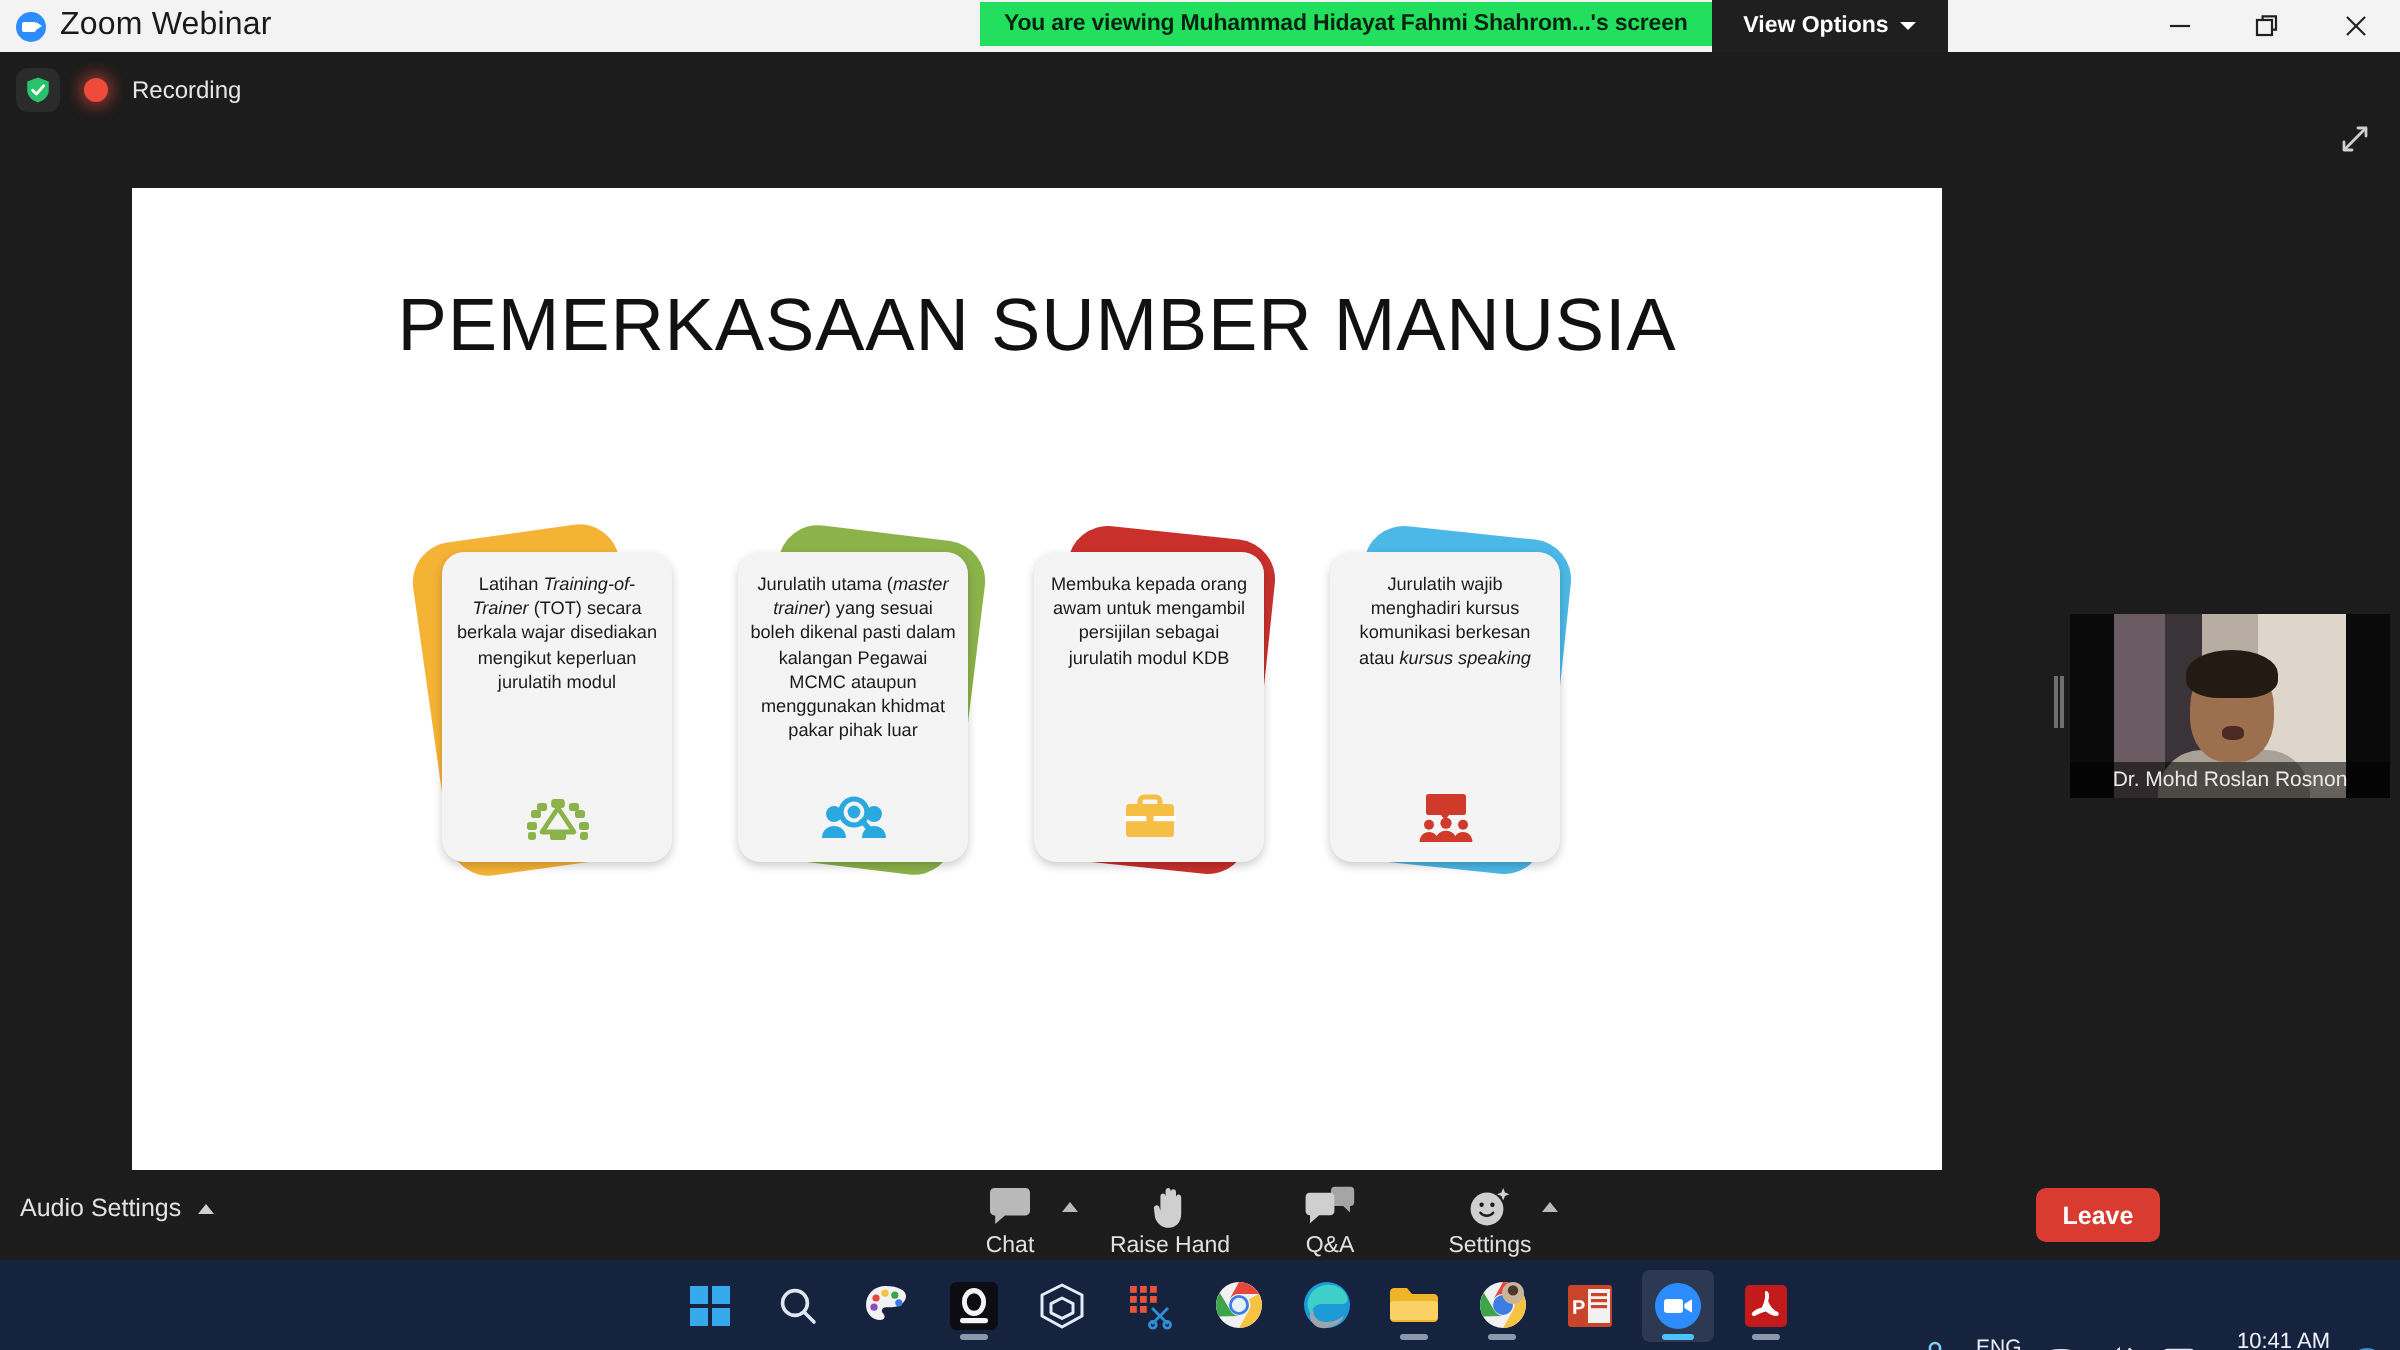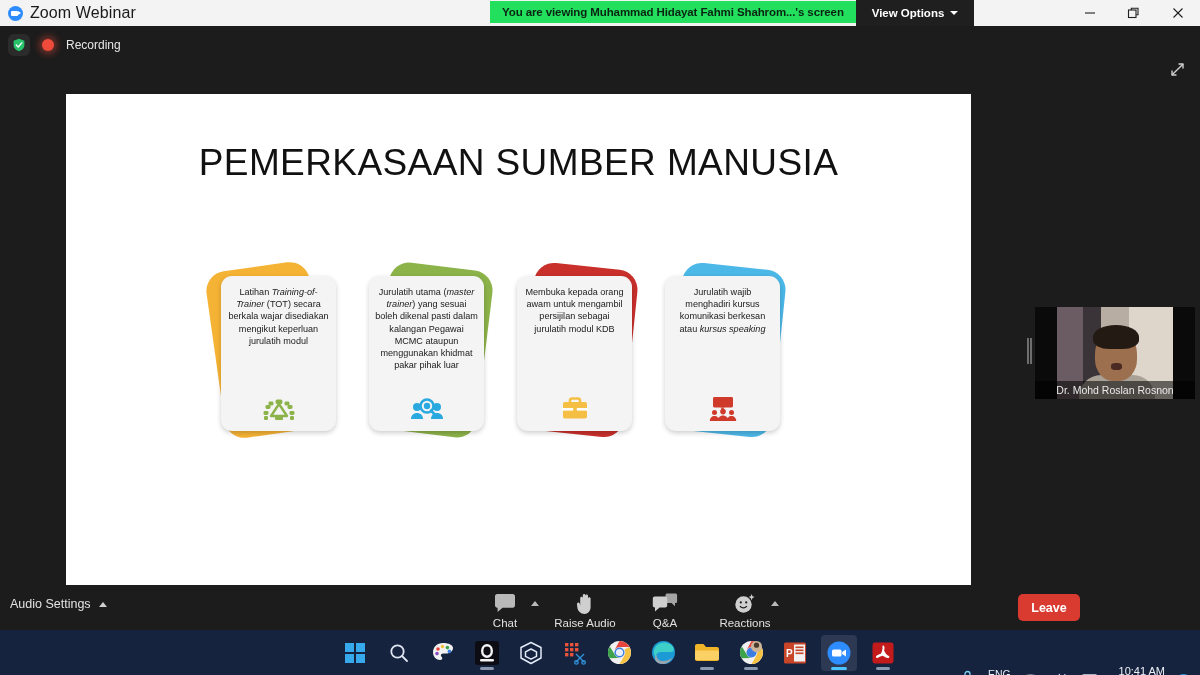--- a/index.html
+++ b/index.html
@@ -370,40 +370,40 @@
             <path d="M2 3.2 c0-1.2 1-2.2 2.2-2.2 h15.6 c1.2 0 2.2 1 2.2 2.2 v9.3 c0 1.2-1 2.2-2.2 2.2 H9.5 L4.6 19 v-4.3 H4.2 C3 14.7 2 13.7 2 12.5 Z" fill="#b9b9b9"></path>
           </svg>
           <div class="lbl">Chat</div>
           <span class="caret"></span>
         </div>
 
         <div class="tb-item">
           <svg width="22" height="22" viewBox="0 0 22 22">
             <path d="M6.2 12.5 V5.2 c0-.8.6-1.4 1.3-1.4 s1.3.6 1.3 1.4 v5.3 V2.4 c0-.8.6-1.4 1.3-1.4 s1.3.6 1.3 1.4 v8.1 V3 c0-.8.6-1.4 1.3-1.4 s1.3.6 1.3 1.4 v7.5 V5.6 c0-.8.6-1.4 1.3-1.4 s1.3.6 1.3 1.4 v8.4 c0 4-2.6 6.9-6.2 6.9 c-3.5 0-6-2.2-6.9-5.3 L3 11.6 c-.3-.9.2-1.6.9-1.9 c.8-.3 1.5.1 1.8.9 Z" fill="#cfcfcf"></path>
           </svg>
-          <div class="lbl">Raise Audio</div>
+          <div class="lbl">Raise Hand</div>
         </div>
 
         <div class="tb-item">
           <svg width="26" height="22" viewBox="0 0 26 22">
             <path d="M13.5 2 c0-.9.8-1.6 1.7-1.6 h8.2 c.9 0 1.7.7 1.7 1.6 v6.4 c0 .9-.8 1.6-1.7 1.6 h-.4 v3.2 l-3.4-3.2 h-4.4 c-.9 0-1.7-.7-1.7-1.6 Z" fill="#a5a5a5"></path>
             <path d="M.8 5.4 c0-1.1.9-2 2-2 h10.4 c1.1 0 2 .9 2 2 v7.2 c0 1.1-.9 2-2 2 H7.6 L3 18.6 V14.6 h-.2 c-1.1 0-2-.9-2-2 Z" fill="#cfcfcf"></path>
           </svg>
           <div class="lbl">Q&amp;A</div>
         </div>
 
         <div class="tb-item">
           <svg width="24" height="22" viewBox="0 0 24 22">
             <circle cx="10.5" cy="11.5" r="8.2" fill="#cfcfcf"></circle>
             <circle cx="7.8" cy="9.4" r="1.1" fill="#1c1c1c"></circle>
             <circle cx="13.2" cy="9.4" r="1.1" fill="#1c1c1c"></circle>
             <path d="M7.2 13.4 c1.6 2 4.8 2 6.4 0" fill="none" stroke="#1c1c1c" stroke-width="1.2" stroke-linecap="round"></path>
             <path d="M18.6 1 l.9 2.2 l2.2.9 l-2.2.9 l-.9 2.2 l-.9-2.2 l-2.2-.9 l2.2-.9 Z" fill="#cfcfcf"></path>
           </svg>
-          <div class="lbl">Reactions</div>
+          <div class="lbl">Settings</div>
           <span class="caret"></span>
         </div>
 
       </div>
 
       <div class="leave-btn" style="background: rgb(217, 59, 48);">
         <span>Leave</span>
       </div>
     </div>
   </div>

